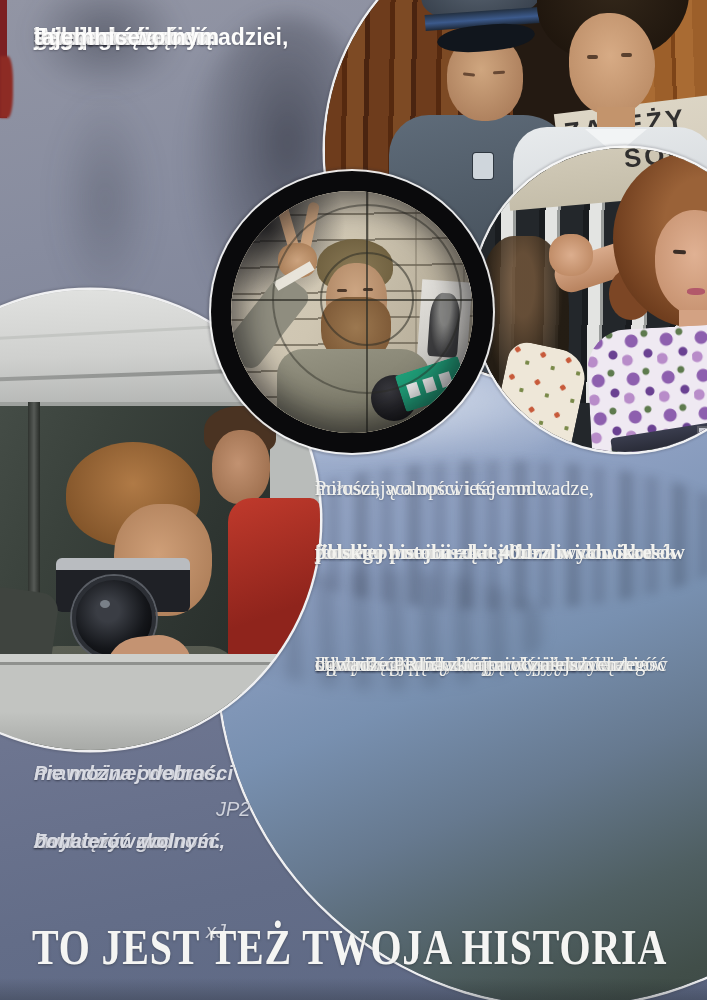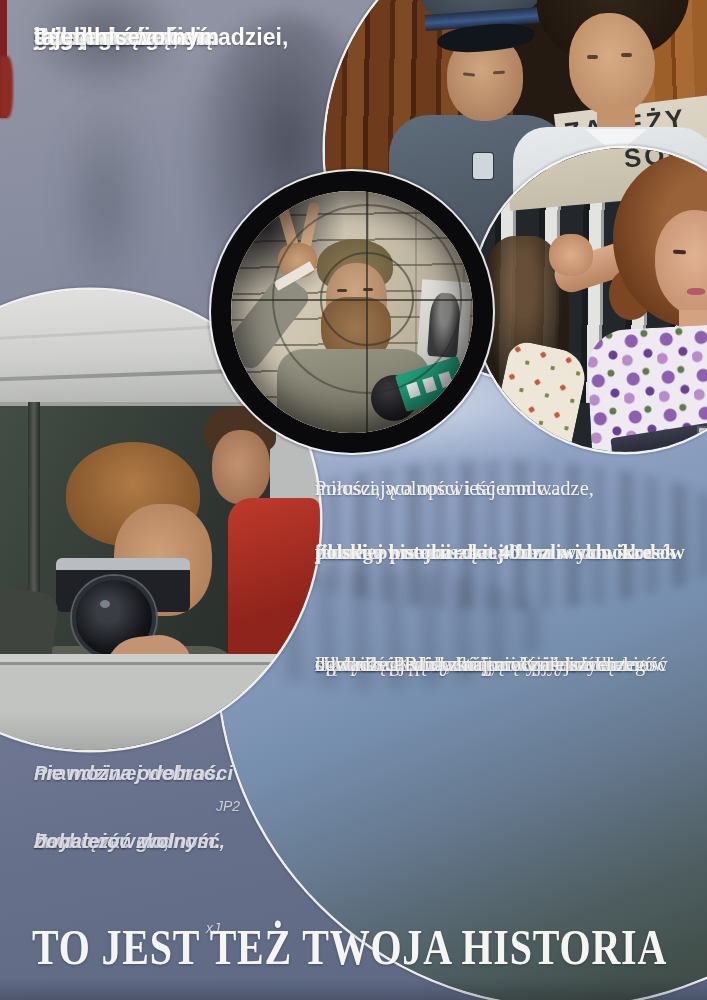--- a/index.html
+++ b/index.html
@@ -184,21 +184,21 @@
     text-shadow:0 1px 2px rgba(30,35,50,.25);}
   .para div{position:static;display:block;}
   .p1{top:476px;font-size:20.5px;line-height:25.5px;}
   .p2{top:540px;font-size:20.5px;line-height:24.5px;font-weight:bold;}
   .p3{top:652px;font-size:20.5px;line-height:24.3px;}
   .quote-block{left:34px;width:280px;font-style:italic;font-weight:bold;color:#d9dbe3;
     text-shadow:0 1px 2px rgba(25,28,40,.35);}
   .quote-block div{position:static;display:block;font-size:20px;line-height:26.5px;}
   .q1{top:760px;}
   .q2{top:828px;}
-  .quote-attr{font-size:14px;font-weight:normal;color:#ced1db;}
+  .quote-attr{font-size:20px;font-weight:normal;color:#ced1db;}
   .q1 .quote-attr{left:182px;top:38px;}
   .q2 .quote-attr{left:172px;top:92px;font-style:italic;}
   .tagline{left:32px;top:918px;width:820px;font-family:"Liberation Serif",serif;font-weight:bold;
     font-size:50px;letter-spacing:1px;color:#f5f5f3;transform:scaleX(.8);transform-origin:0 50%;
     text-shadow:0 1px 3px rgba(20,25,30,.35);}
 </style>
 </head>
 <body>
 
 <div id="poster">

